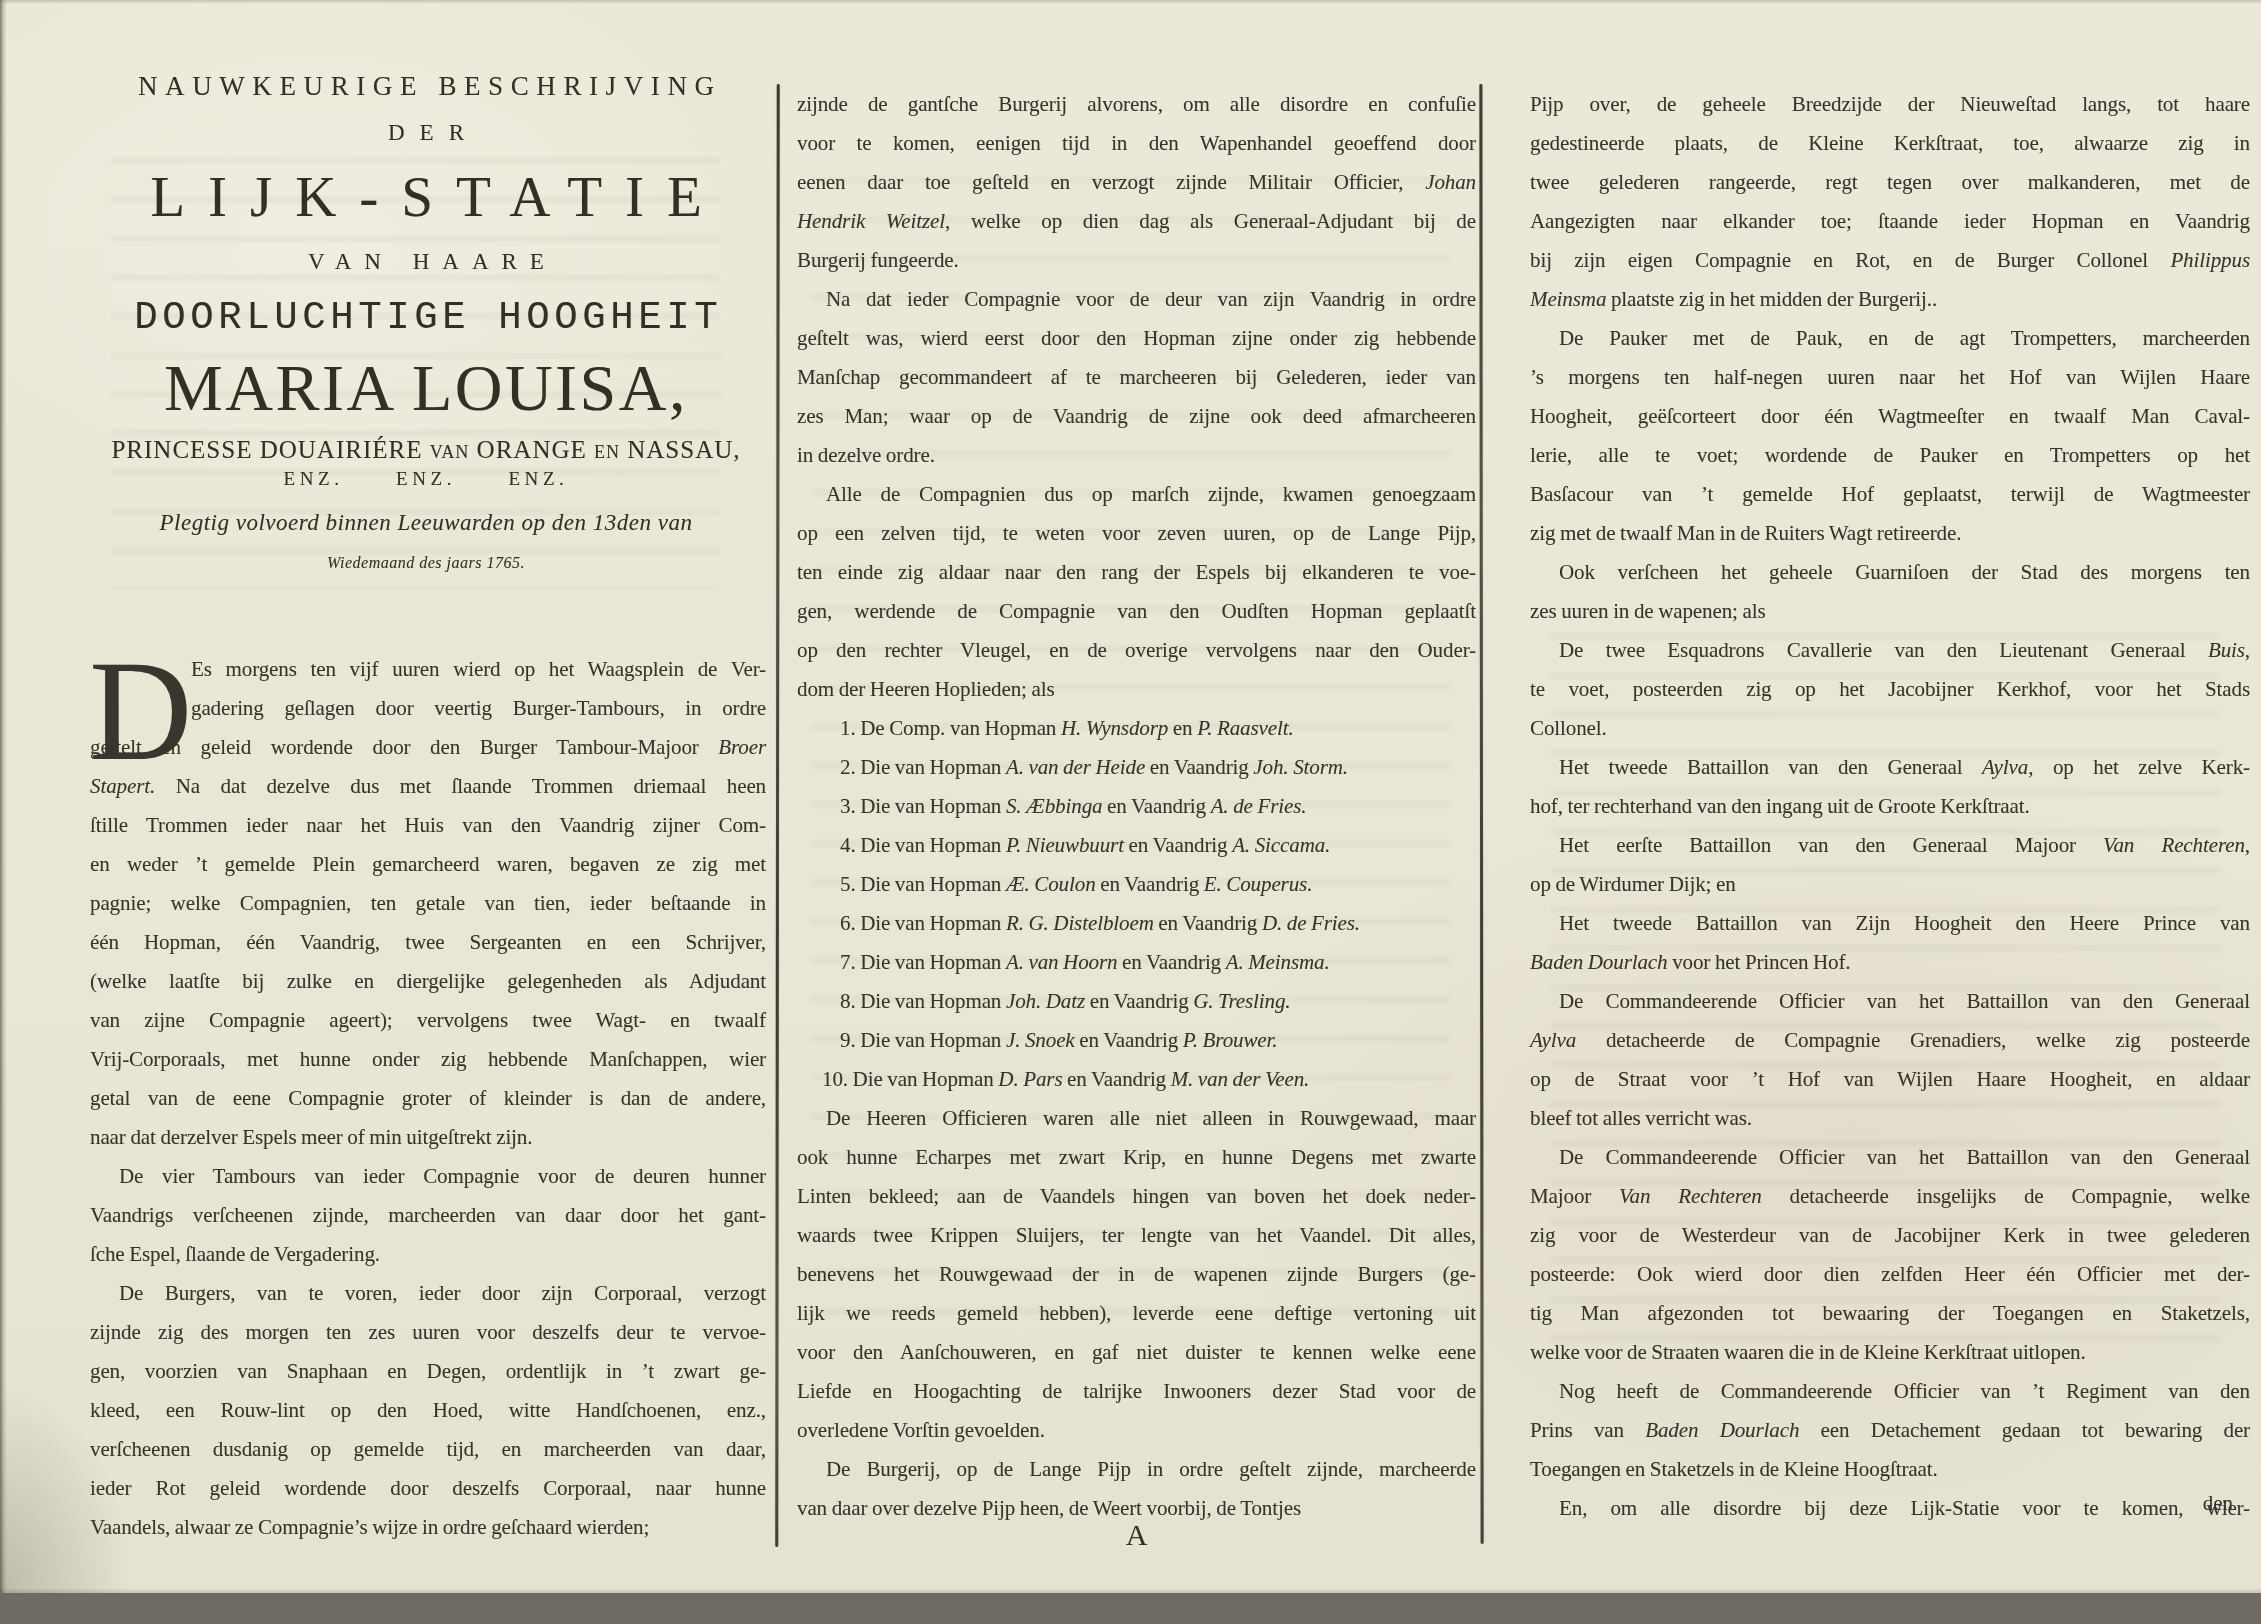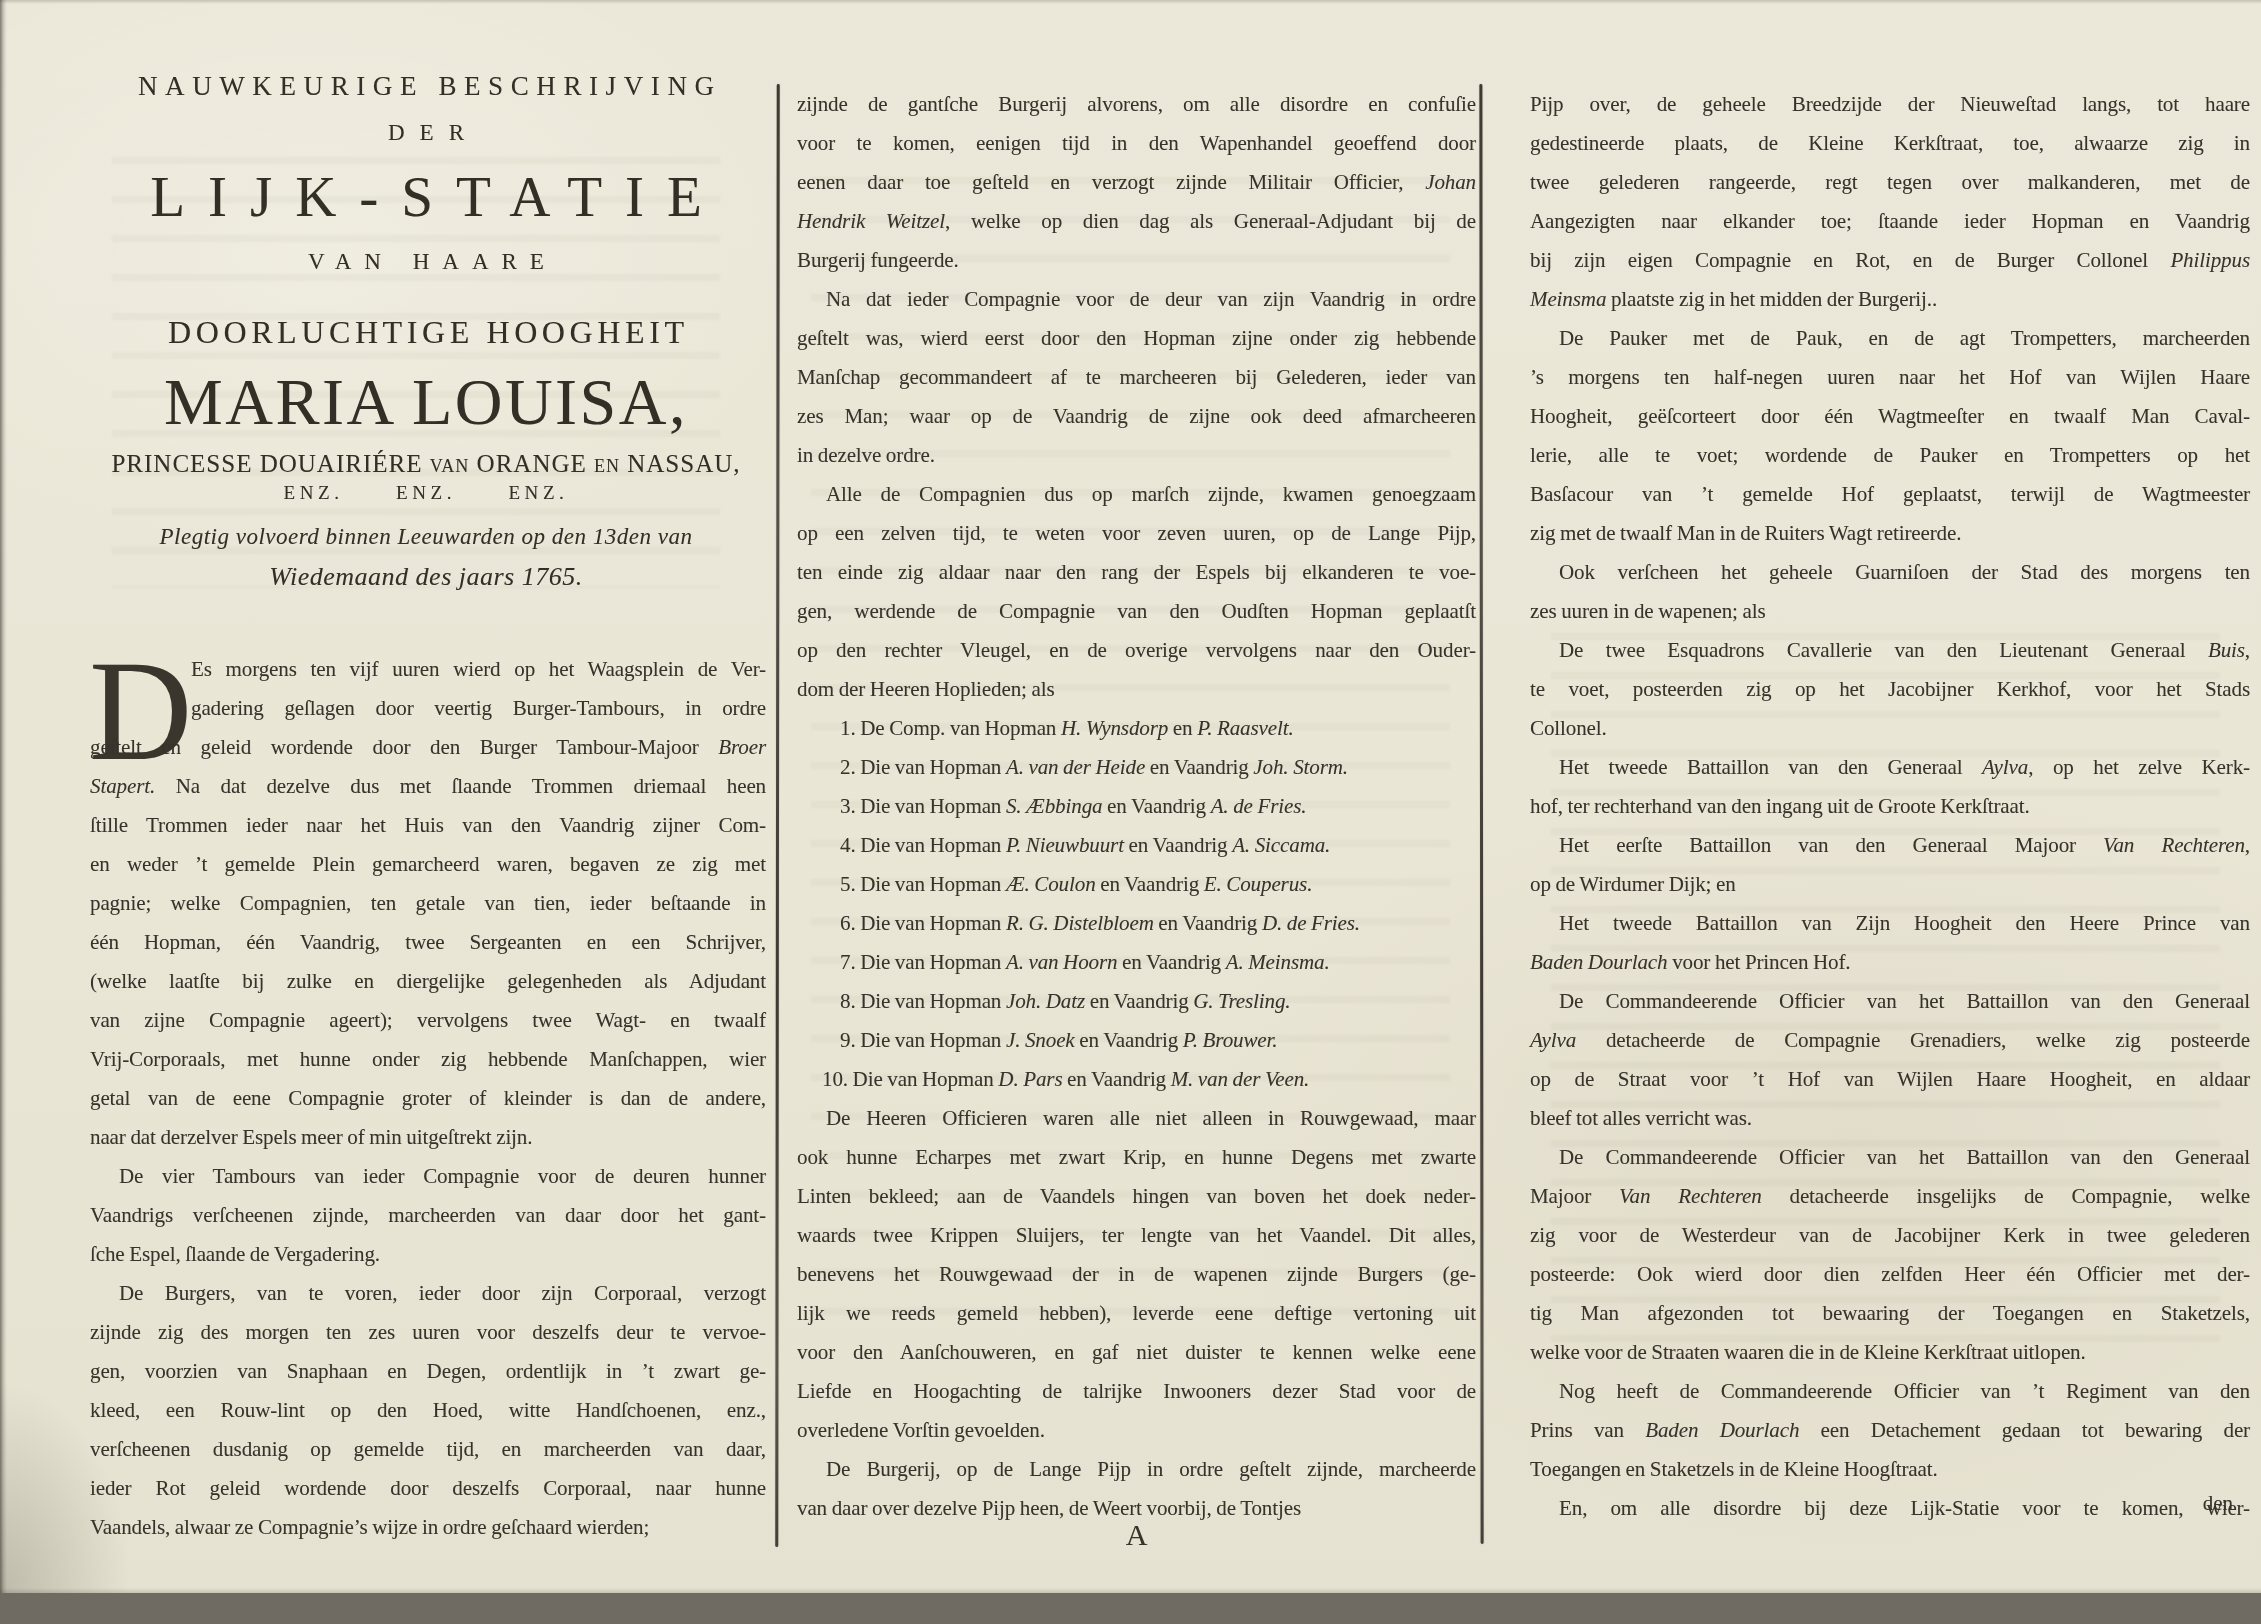--- a/index.html
+++ b/index.html
@@ -35,26 +35,26 @@
     background:linear-gradient(180deg,#3e3a32,#56524a 28%,#3e3a32 62%,#5a564c 88%,#43403a);
     box-shadow:0 0 1px rgba(60,55,45,0.55);}
   .rule.r1{left:776px;height:1463px;transform:rotate(0.06deg);}
   .rule.r2{left:1480px;height:1460px;transform:rotate(-0.05deg);}
   
   .title{position:absolute;left:76px;top:69px;width:700px;text-align:center;color:#332f27;}
   .t1{font-size:27px;letter-spacing:7.6px;padding-left:7.6px;line-height:35px;}
   .t2{font-size:23px;letter-spacing:15px;padding-left:15px;line-height:29px;margin-top:14px;}
   .t3{font-size:57px;letter-spacing:23px;padding-left:23px;line-height:65px;margin-top:17px;}
   .t4{font-size:23px;letter-spacing:13px;padding-left:13px;line-height:30px;margin-top:18px;}
-  .t5{font-size:32px;letter-spacing:4.6px;padding-left:4.6px;line-height:42px;margin-top:34px;}
+  .t5{font-size:39px;letter-spacing:4.6px;padding-left:4.6px;line-height:42px;margin-top:20px;font-family:Liberation Mono, monospace;}
   .t6{font-size:66px;letter-spacing:2.5px;line-height:76px;margin-top:11px;}
   .t7{font-size:25px;letter-spacing:1px;line-height:32px;margin-top:8px;font-variant:small-caps;}
   .t8{font-size:19px;letter-spacing:4.6px;word-spacing:43px;line-height:25px;}
   .t9{font-size:23px;font-style:italic;line-height:31px;margin-top:16px;letter-spacing:0.5px;}
-  .t10{font-size:26px;font-style:italic;line-height:31px;margin-top:9px;letter-spacing:0.5px;}
+  .t10{font-size:16px;font-style:italic;line-height:31px;margin-top:9px;letter-spacing:0.5px;}
   
   .col{position:absolute;font-size:21px;line-height:39px;letter-spacing:-0.1px;word-spacing:-0.5px;}
   .body-left{left:90px;top:650px;width:676px;}
   .col-middle{left:797px;top:85px;width:679px;}
   .col-right{left:1530px;top:85px;width:720px;}
   .line{text-align:justify;text-align-last:justify;height:39px;}
   .line.la{text-align-last:left;}
   .line.in{text-indent:29px;}
   .line.li{padding-left:43px;text-align-last:left;text-align:left;}
   .line.li0{padding-left:25px;}

